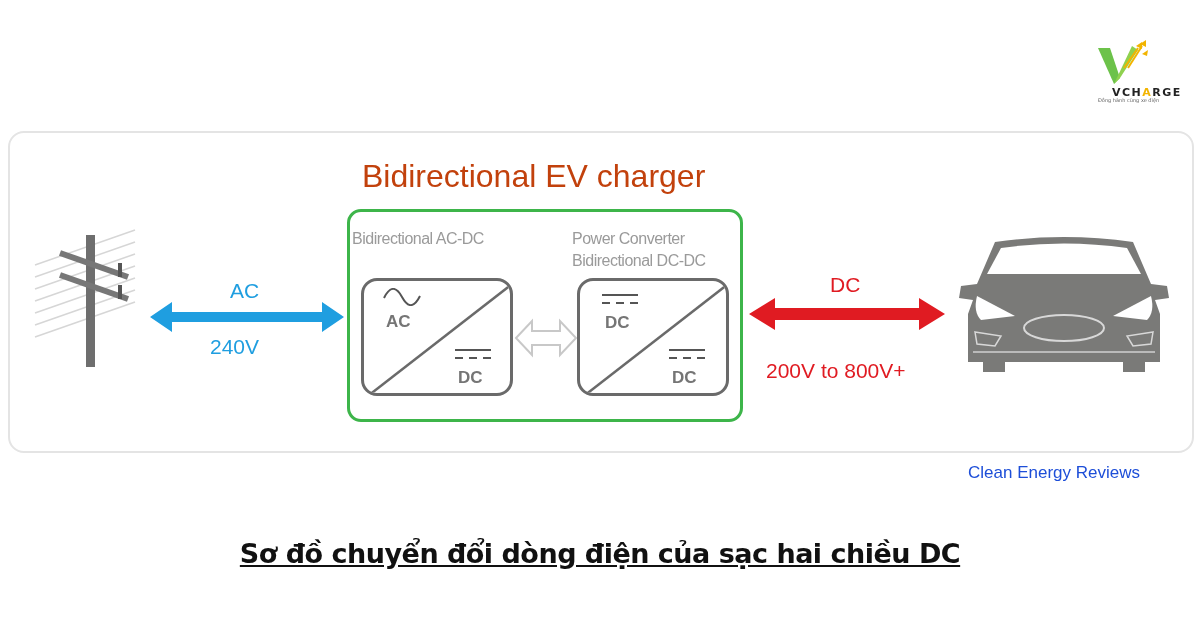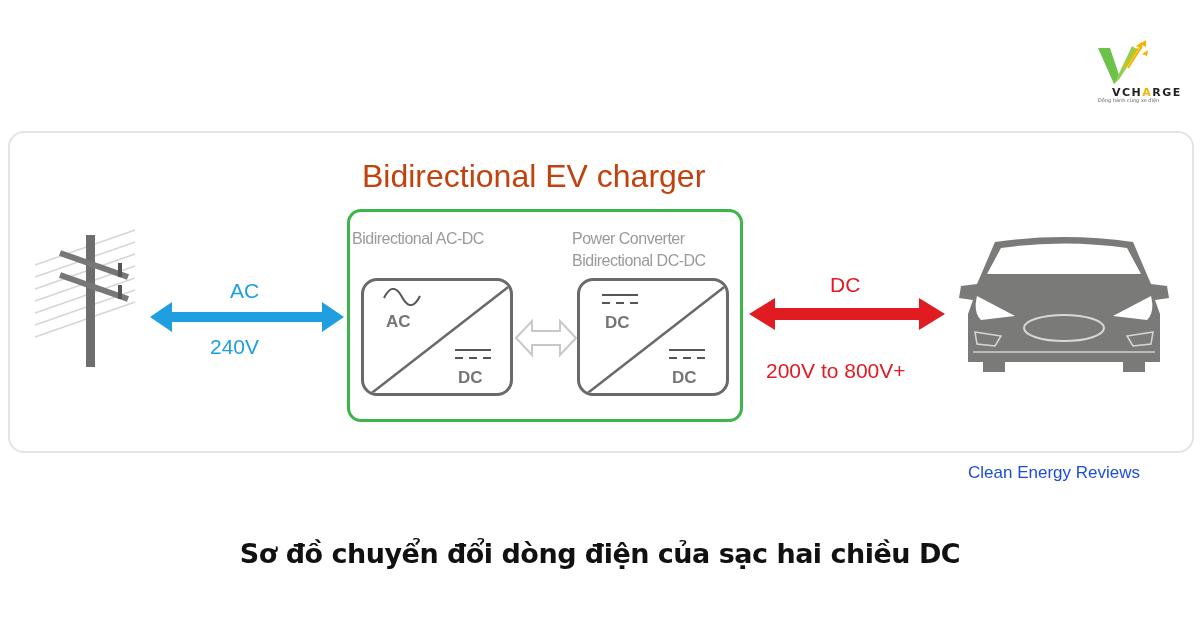--- a/index.html
+++ b/index.html
@@ -12,21 +12,21 @@
   .title{position:absolute;left:362px;top:158px;font-size:32px;color:#c2410c;}
   .charger{position:absolute;left:347px;top:209px;width:396px;height:213px;border:3px solid #3db54a;border-radius:14px;box-sizing:border-box;}
   .sub{position:absolute;font-size:16px;color:#9a9a9a;text-align:left;line-height:22px;letter-spacing:-0.5px;}
   .box{position:absolute;width:152px;height:118px;border:3px solid #6a6a6a;border-radius:16px;box-sizing:border-box;overflow:hidden;}
   .box svg{position:absolute;left:0;top:0;}
   .blabel{position:absolute;font-size:17px;font-weight:bold;color:#757575;}
   .arrow-label{position:absolute;font-size:21px;}
   .blue{color:#1f9ee0;}
   .red{color:#e01b22;}
   .credit{position:absolute;left:968px;top:431px;font-size:17px;color:#1d4ed8;margin-top:32px;}
-  .caption{position:absolute;left:0;width:1200px;top:538px;text-align:center;font-size:27px;font-weight:bold;color:#111;font-family:"DejaVu Sans",sans-serif;letter-spacing:-0.5px;}
+  .caption{position:absolute;left:0;width:1200px;top:538px;text-align:center;font-size:27px;font-weight:bold;color:#111;font-family:"DejaVu Sans",sans-serif;letter-spacing:-0.5px;text-decoration:underline;}
 </style>
 </head>
 <body>
 
 <div class="logo">
   <svg width="110" height="50" viewBox="0 0 110 50">
     <path d="M22 10 L34 10 L44 40 L38 46 Z" fill="#6cc24a"></path>
     <path d="M38 46 L44 40 L62 12 L56 8 Z" fill="#8fd14f"></path>
     <path d="M48 30 L62 10" stroke="#f2b400" stroke-width="2"></path>
     <path d="M52 30 L66 8" stroke="#f2b400" stroke-width="2"></path>

